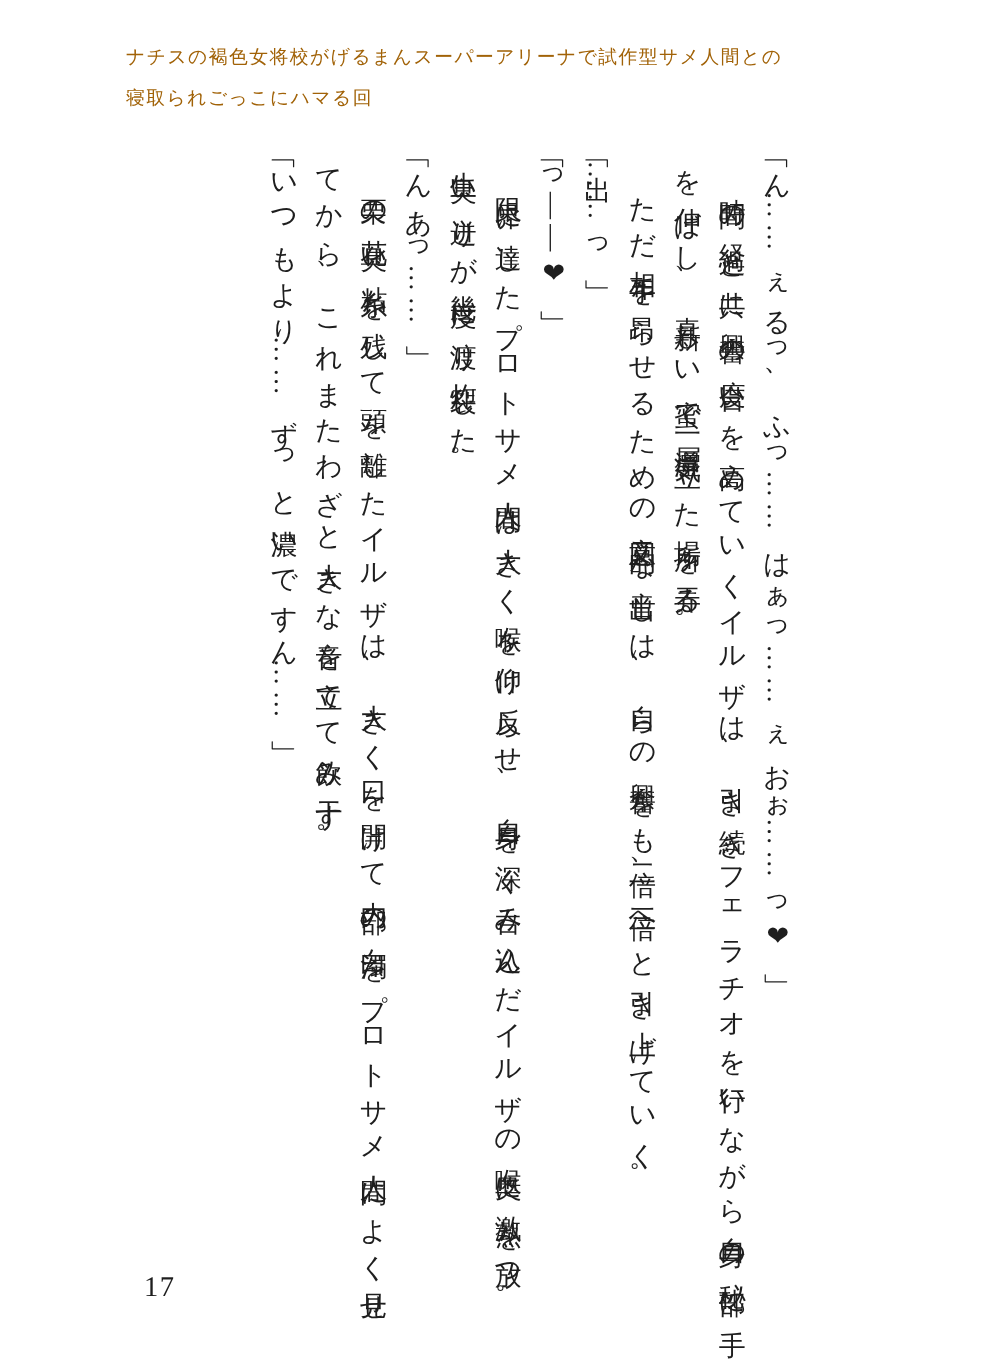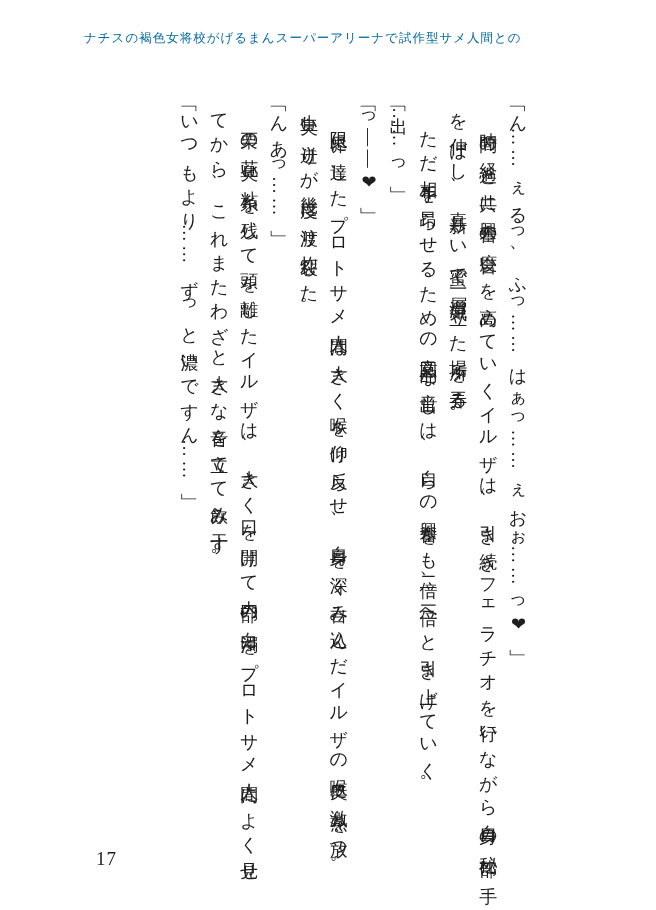--- a/index.html
+++ b/index.html
@@ -21,21 +21,21 @@
   }
   
   .chapter-title {
     position: absolute;
     left: 84px;
     top: 25px;
     width: 470px;
     font-size: 12.5px;
     line-height: 2.15;
     letter-spacing: 1px;
-    color: #0369a1;
+    color: #a16207;
     writing-mode: horizontal-tb;
   }
   
   .vertical-text {
     position: absolute;
     top: 100px;
     right: 124px;
     height: 778px;
     width: 410px;
     writing-mode: vertical-rl;
@@ -62,20 +62,21 @@
     color: #1e1e1e;
   }
 </style>
 </head>
 <body>
 
 <div class="page">
 
   <header class="chapter-title">
     <div>ナチスの褐色女将校がげるまんスーパーアリーナで試作型サメ人間との</div>
+    <div>寝取られごっこにハマる回</div>
   </header>
 
   <main class="vertical-text">
     <p class="dialogue">「ん……ぇるっ、ふっ……はぁっ……ぇおぉ……っ❤」</p>
     <p class="narrative">時間の経過と共に興奮の度合いを高めていくイルザは、引き続きフェラチオを行いながら自身の秘部に手を伸ばし、真新しい蜜で一層湿気立った場所を弄る。</p>
     <p class="narrative">ただ相手を昂らせるための意図的な音出しは、自らの興奮をも二倍、三倍へと引き上げていく。</p>
     <p class="dialogue">「出……っ」</p>
     <p class="dialogue">「っ——❤」</p>
     <p class="narrative">限界に達したプロトサメ人間は大きく喉を仰け反らせ、自身を深く呑み込んだイルザの喉奥に激熱を放つ。生臭い迸りが幾度に渡り炸裂した。</p>
     <p class="dialogue">「んあっ……」</p>

